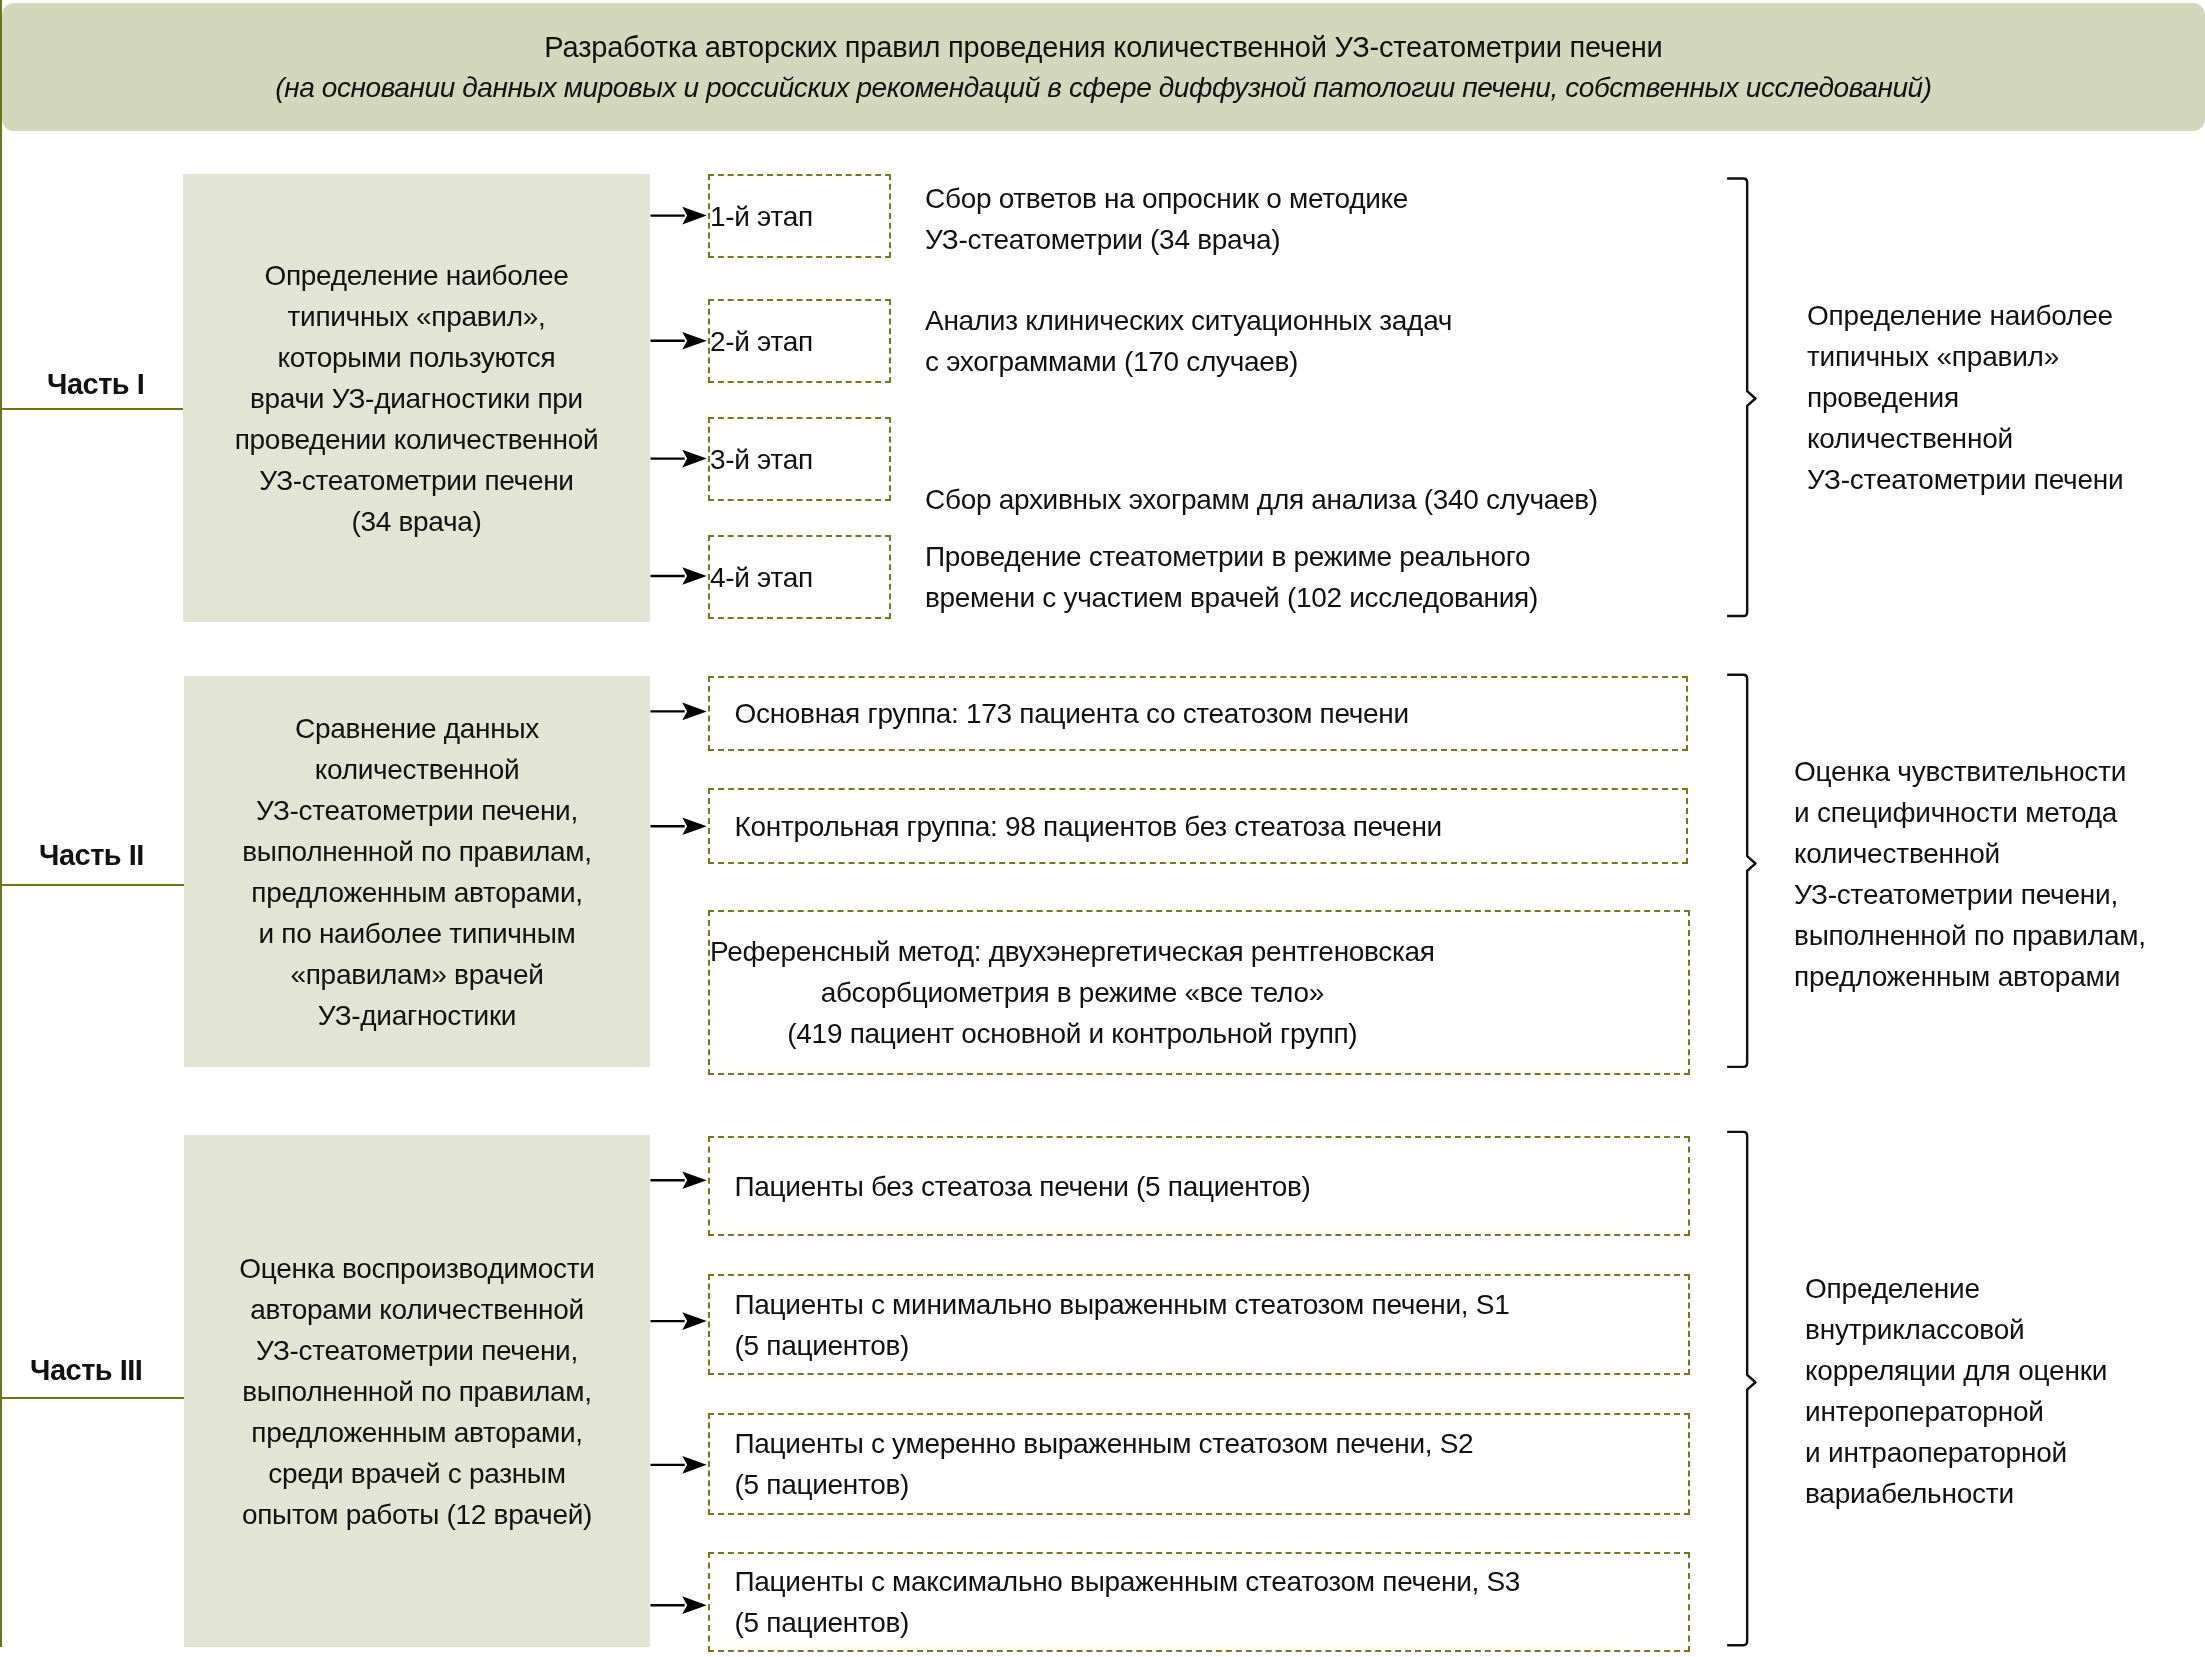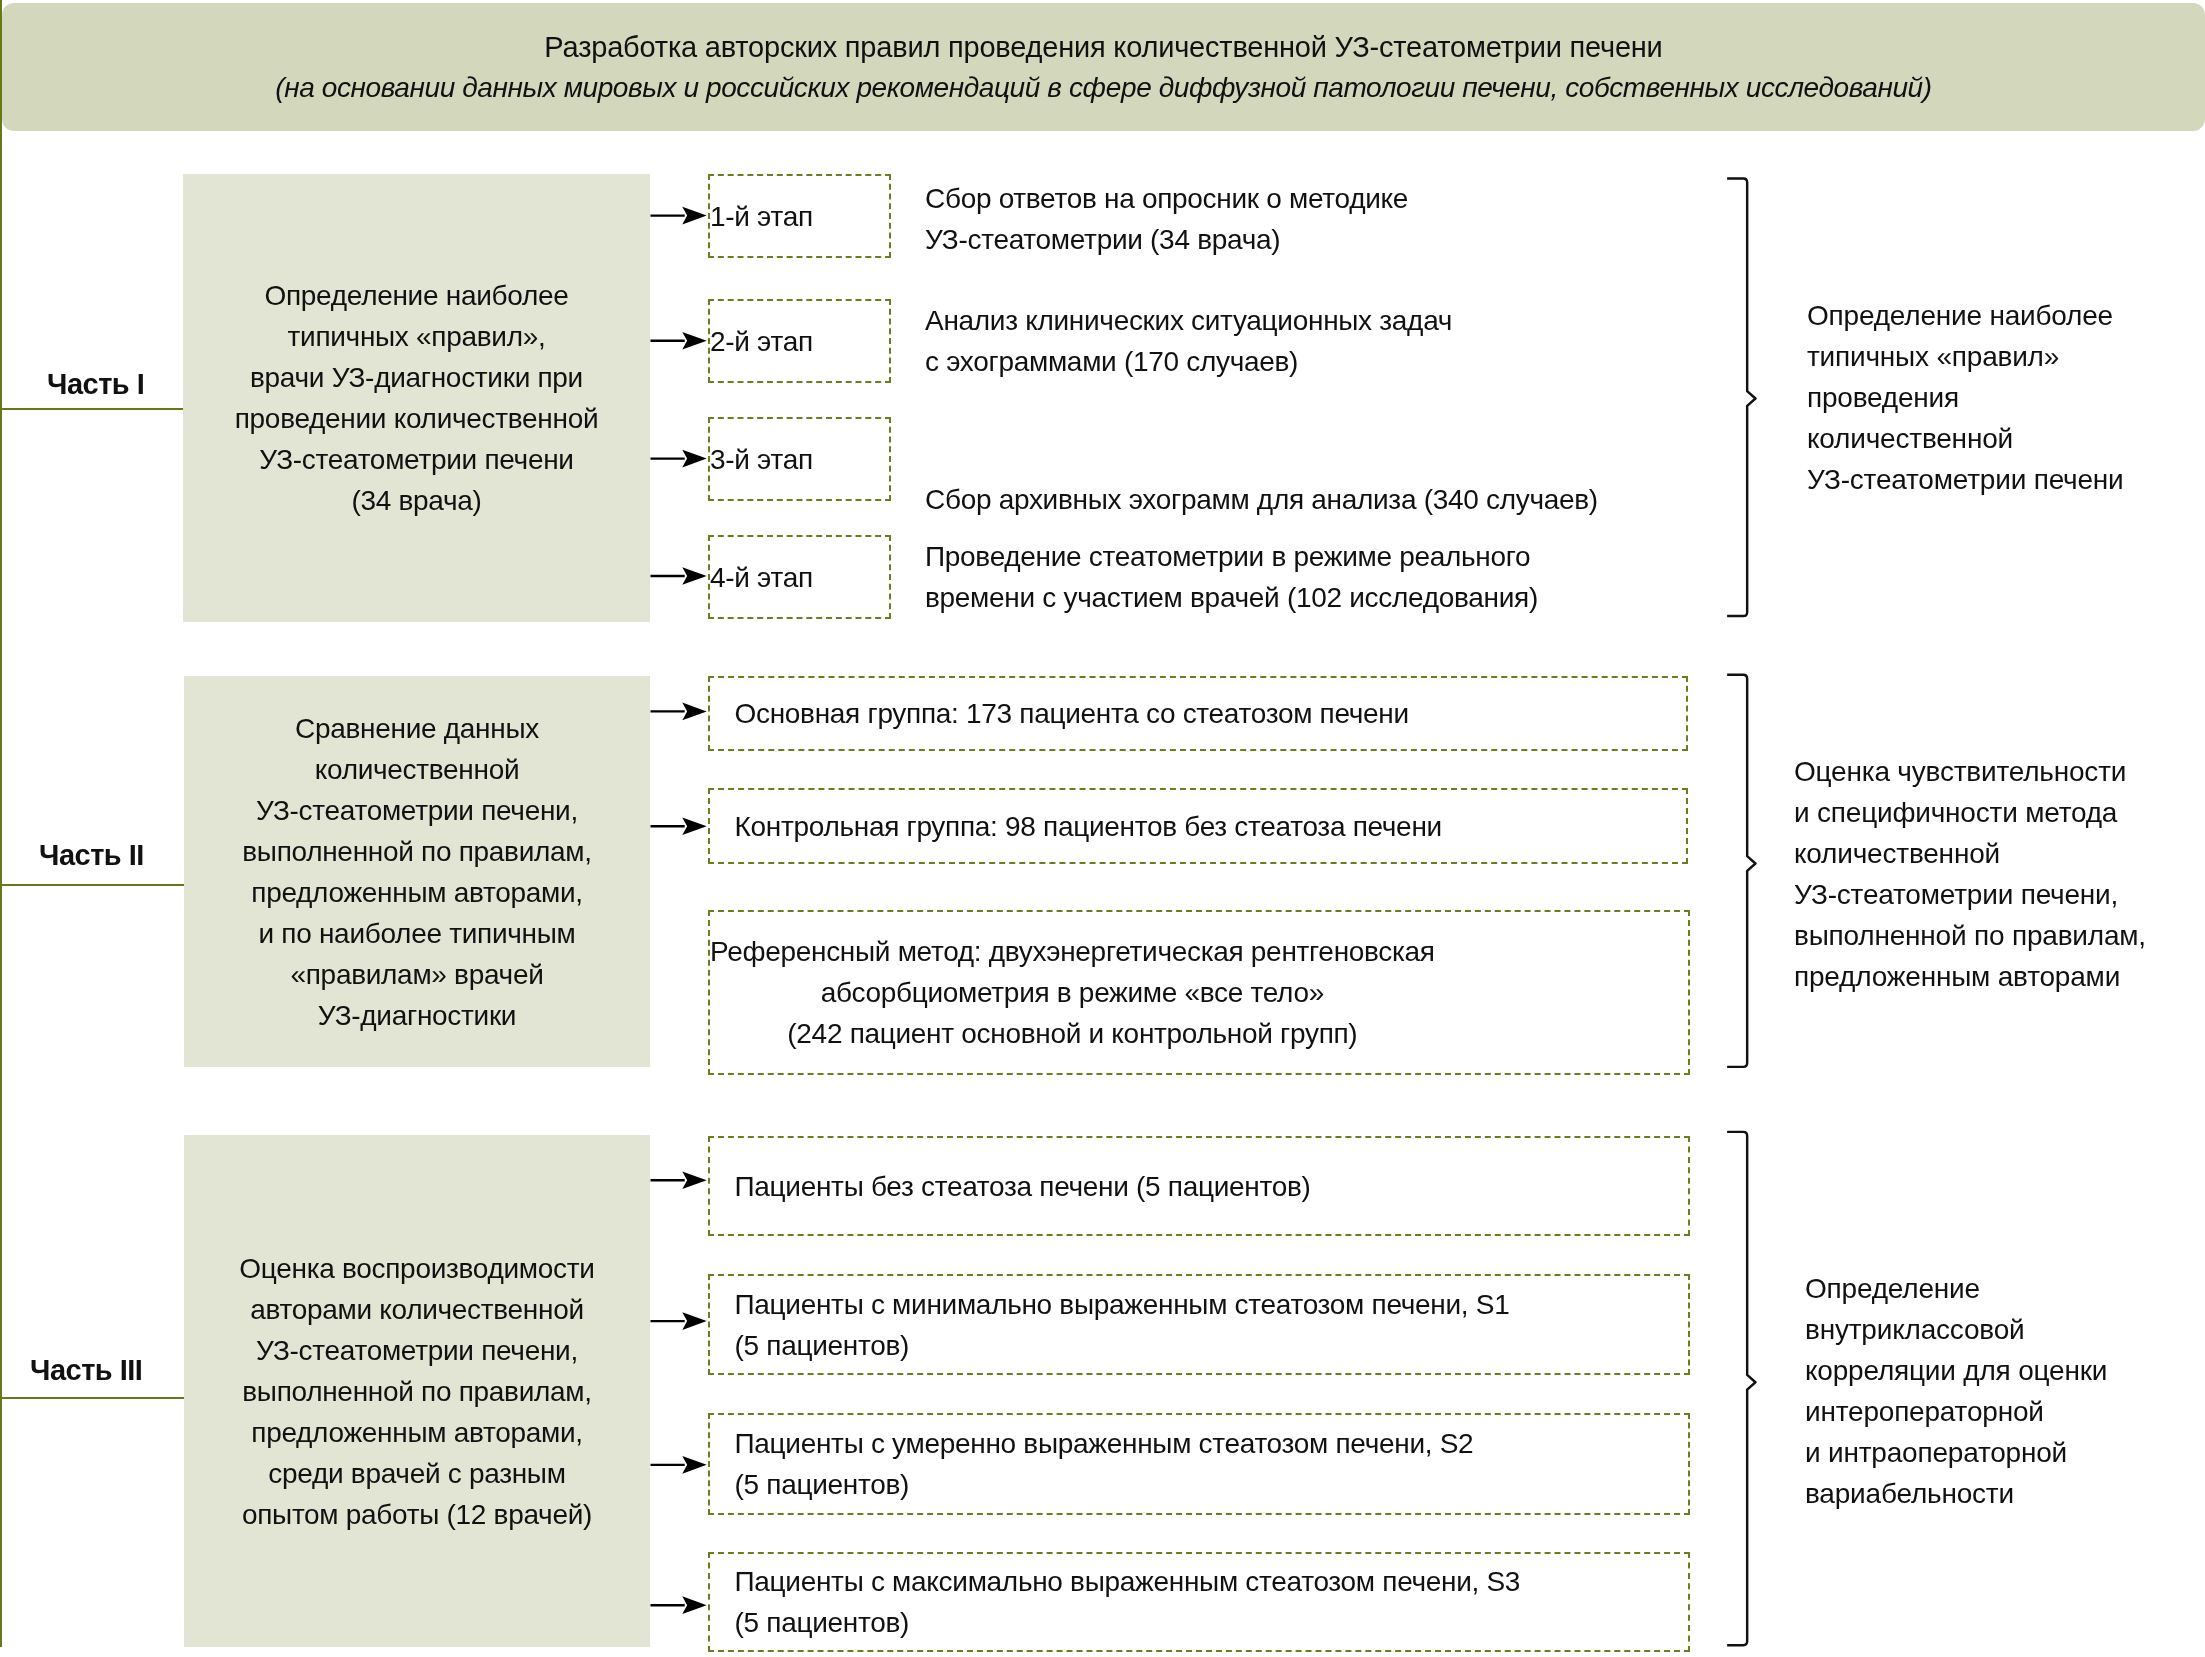--- a/index.html
+++ b/index.html
@@ -32,20 +32,21 @@
 </div>
 
 <div class="abs spine"></div>
 
 <div class="abs part-label" style="left:47px; top:368px;">Часть I</div>
 <div class="abs hline" style="top:408px; width:183px;"></div>
 <div class="abs main-box" style="left:183px; top:174px; width:467px; height:448px;">
   <div>
     <div>Определение наиболее</div>
     <div>типичных «правил»,</div>
+    <div>которыми пользуются</div>
     <div>врачи УЗ-диагностики при</div>
     <div>проведении количественной</div>
     <div>УЗ-стеатометрии печени</div>
     <div>(34 врача)</div>
   </div>
 </div>
 
 <div class="abs dash center" style="left:708px; top:174px; width:183px; height:84px;">
   <span class="txt">1-й этап</span>
 </div>
@@ -101,21 +102,21 @@
 <div class="abs dash" style="left:708px; top:676px; width:980px; height:75px; padding-left:24.5px;">
   <span class="txt">Основная группа: 173 пациента со стеатозом печени</span>
 </div>
 <div class="abs dash" style="left:708px; top:788px; width:980px; height:76px; padding-left:24.5px;">
   <span class="txt">Контрольная группа: 98 пациентов без стеатоза печени</span>
 </div>
 <div class="abs dash center" style="left:708px; top:910px; width:982px; height:165px;">
   <div class="txt italic">
     <div>Референсный метод: двухэнергетическая рентгеновская</div>
     <div>абсорбциометрия в режиме «все тело»</div>
-    <div>(242 пациент основной и контрольной групп)</div>
+    <div>(419 пациент основной и контрольной групп)</div>
   </div>
 </div>
 
 <div class="abs side" style="left:1794px; top:751px;">
   <div>Оценка чувствительности</div>
   <div>и специфичности метода</div>
   <div>количественной</div>
   <div>УЗ-стеатометрии печени,</div>
   <div>выполненной по правилам,</div>
   <div>предложенным авторами</div>

